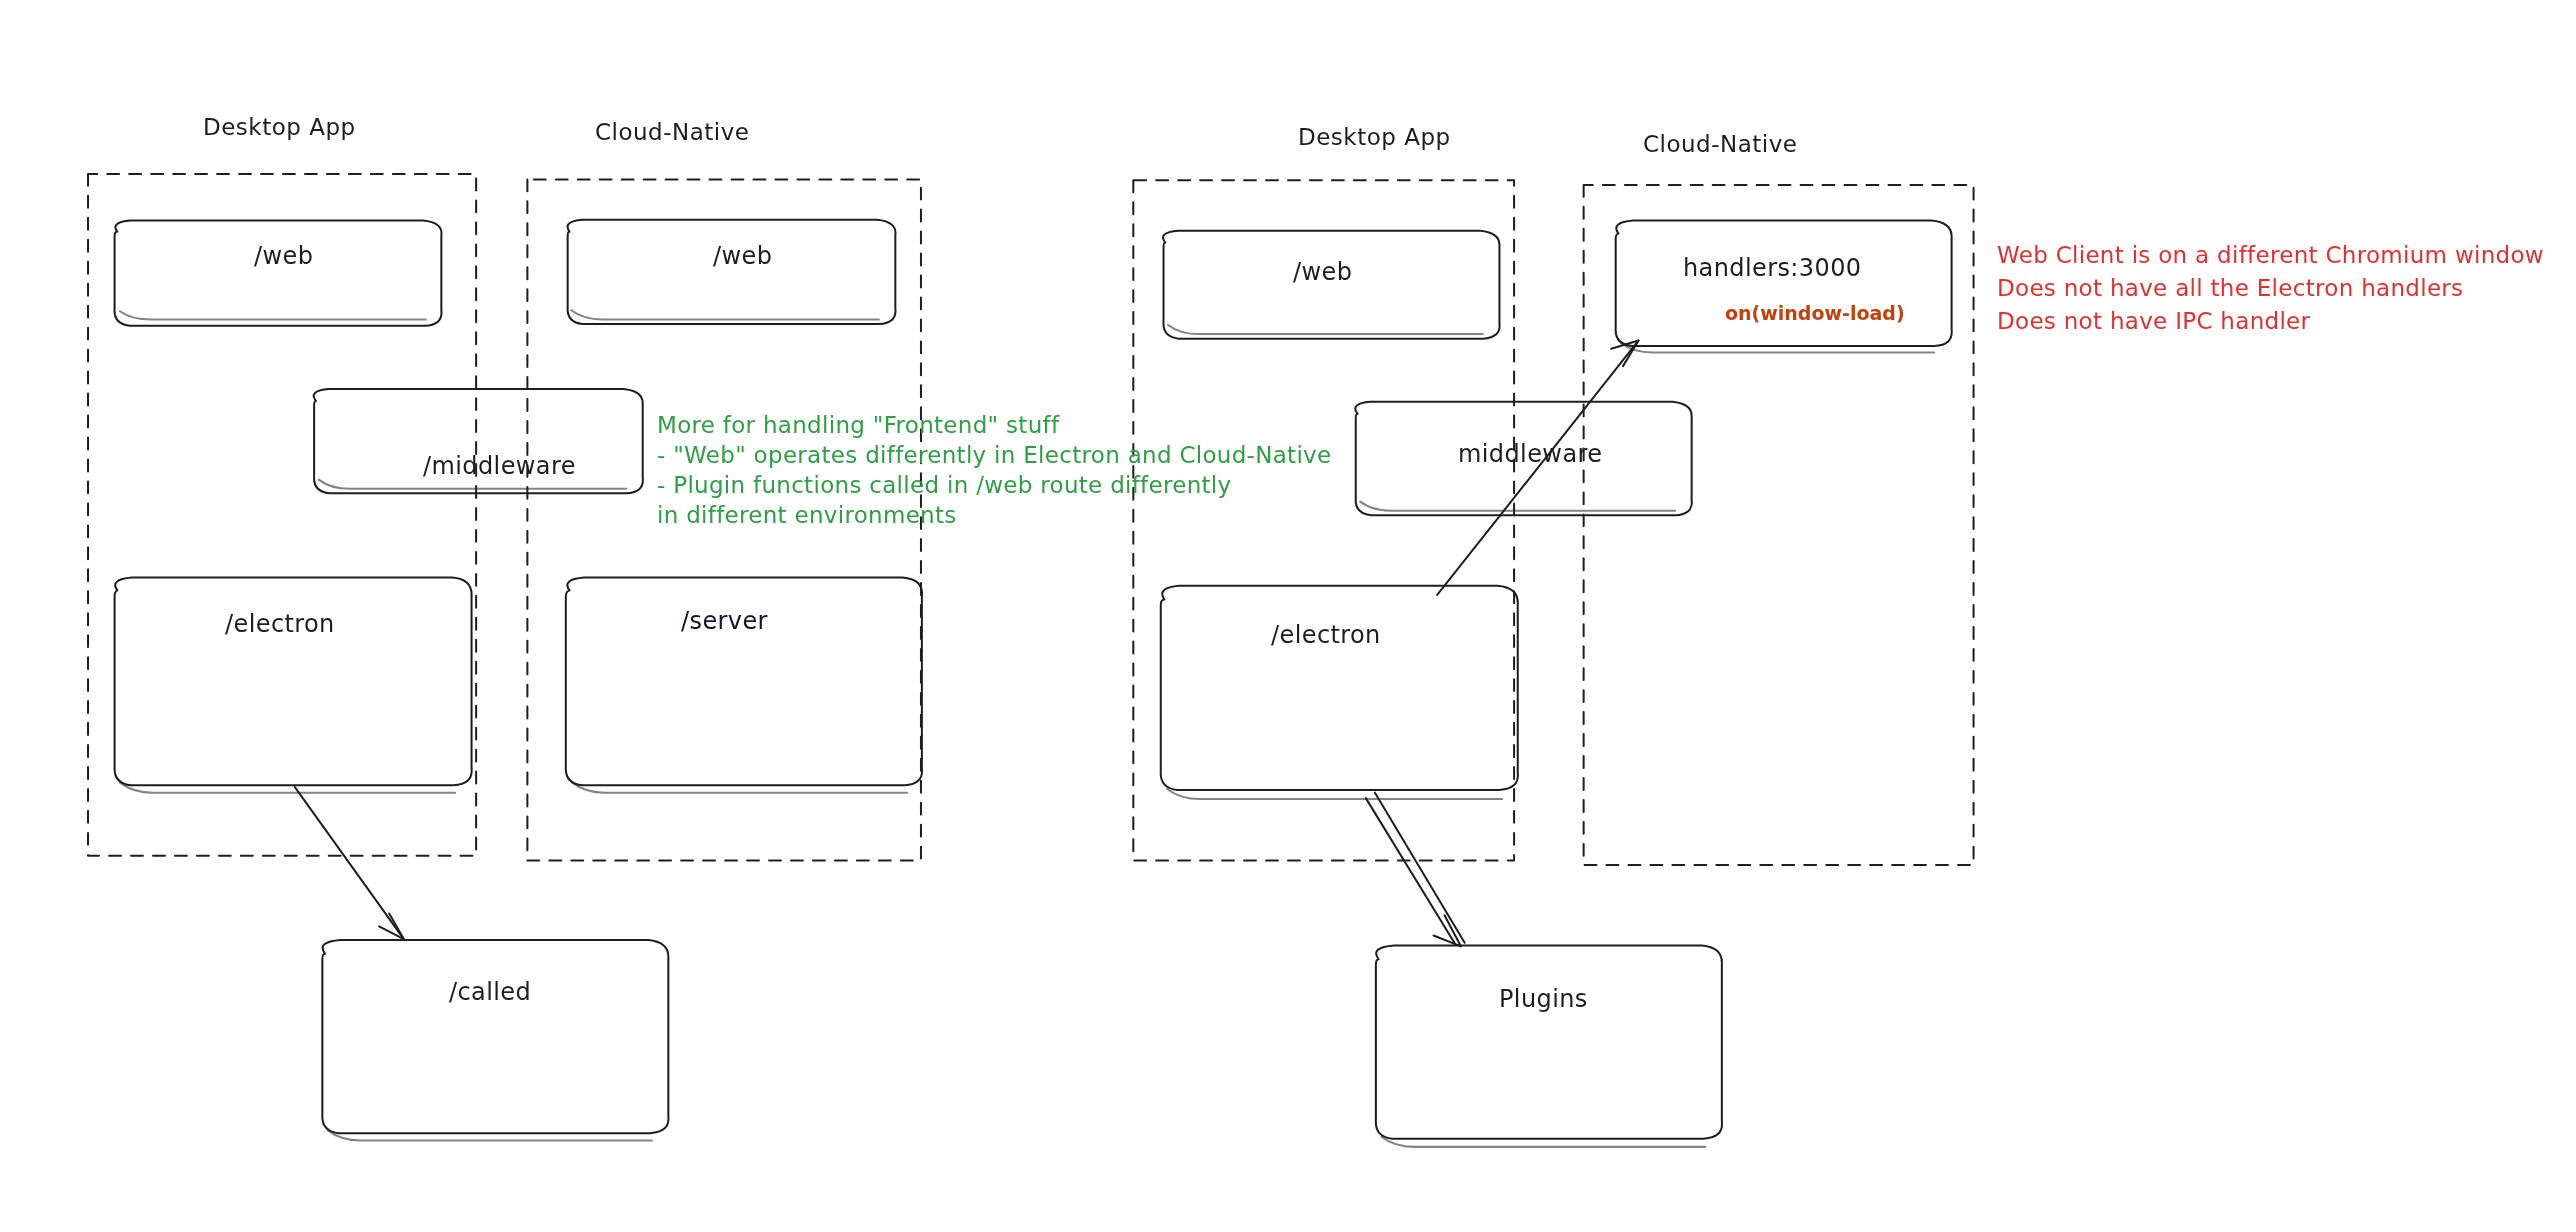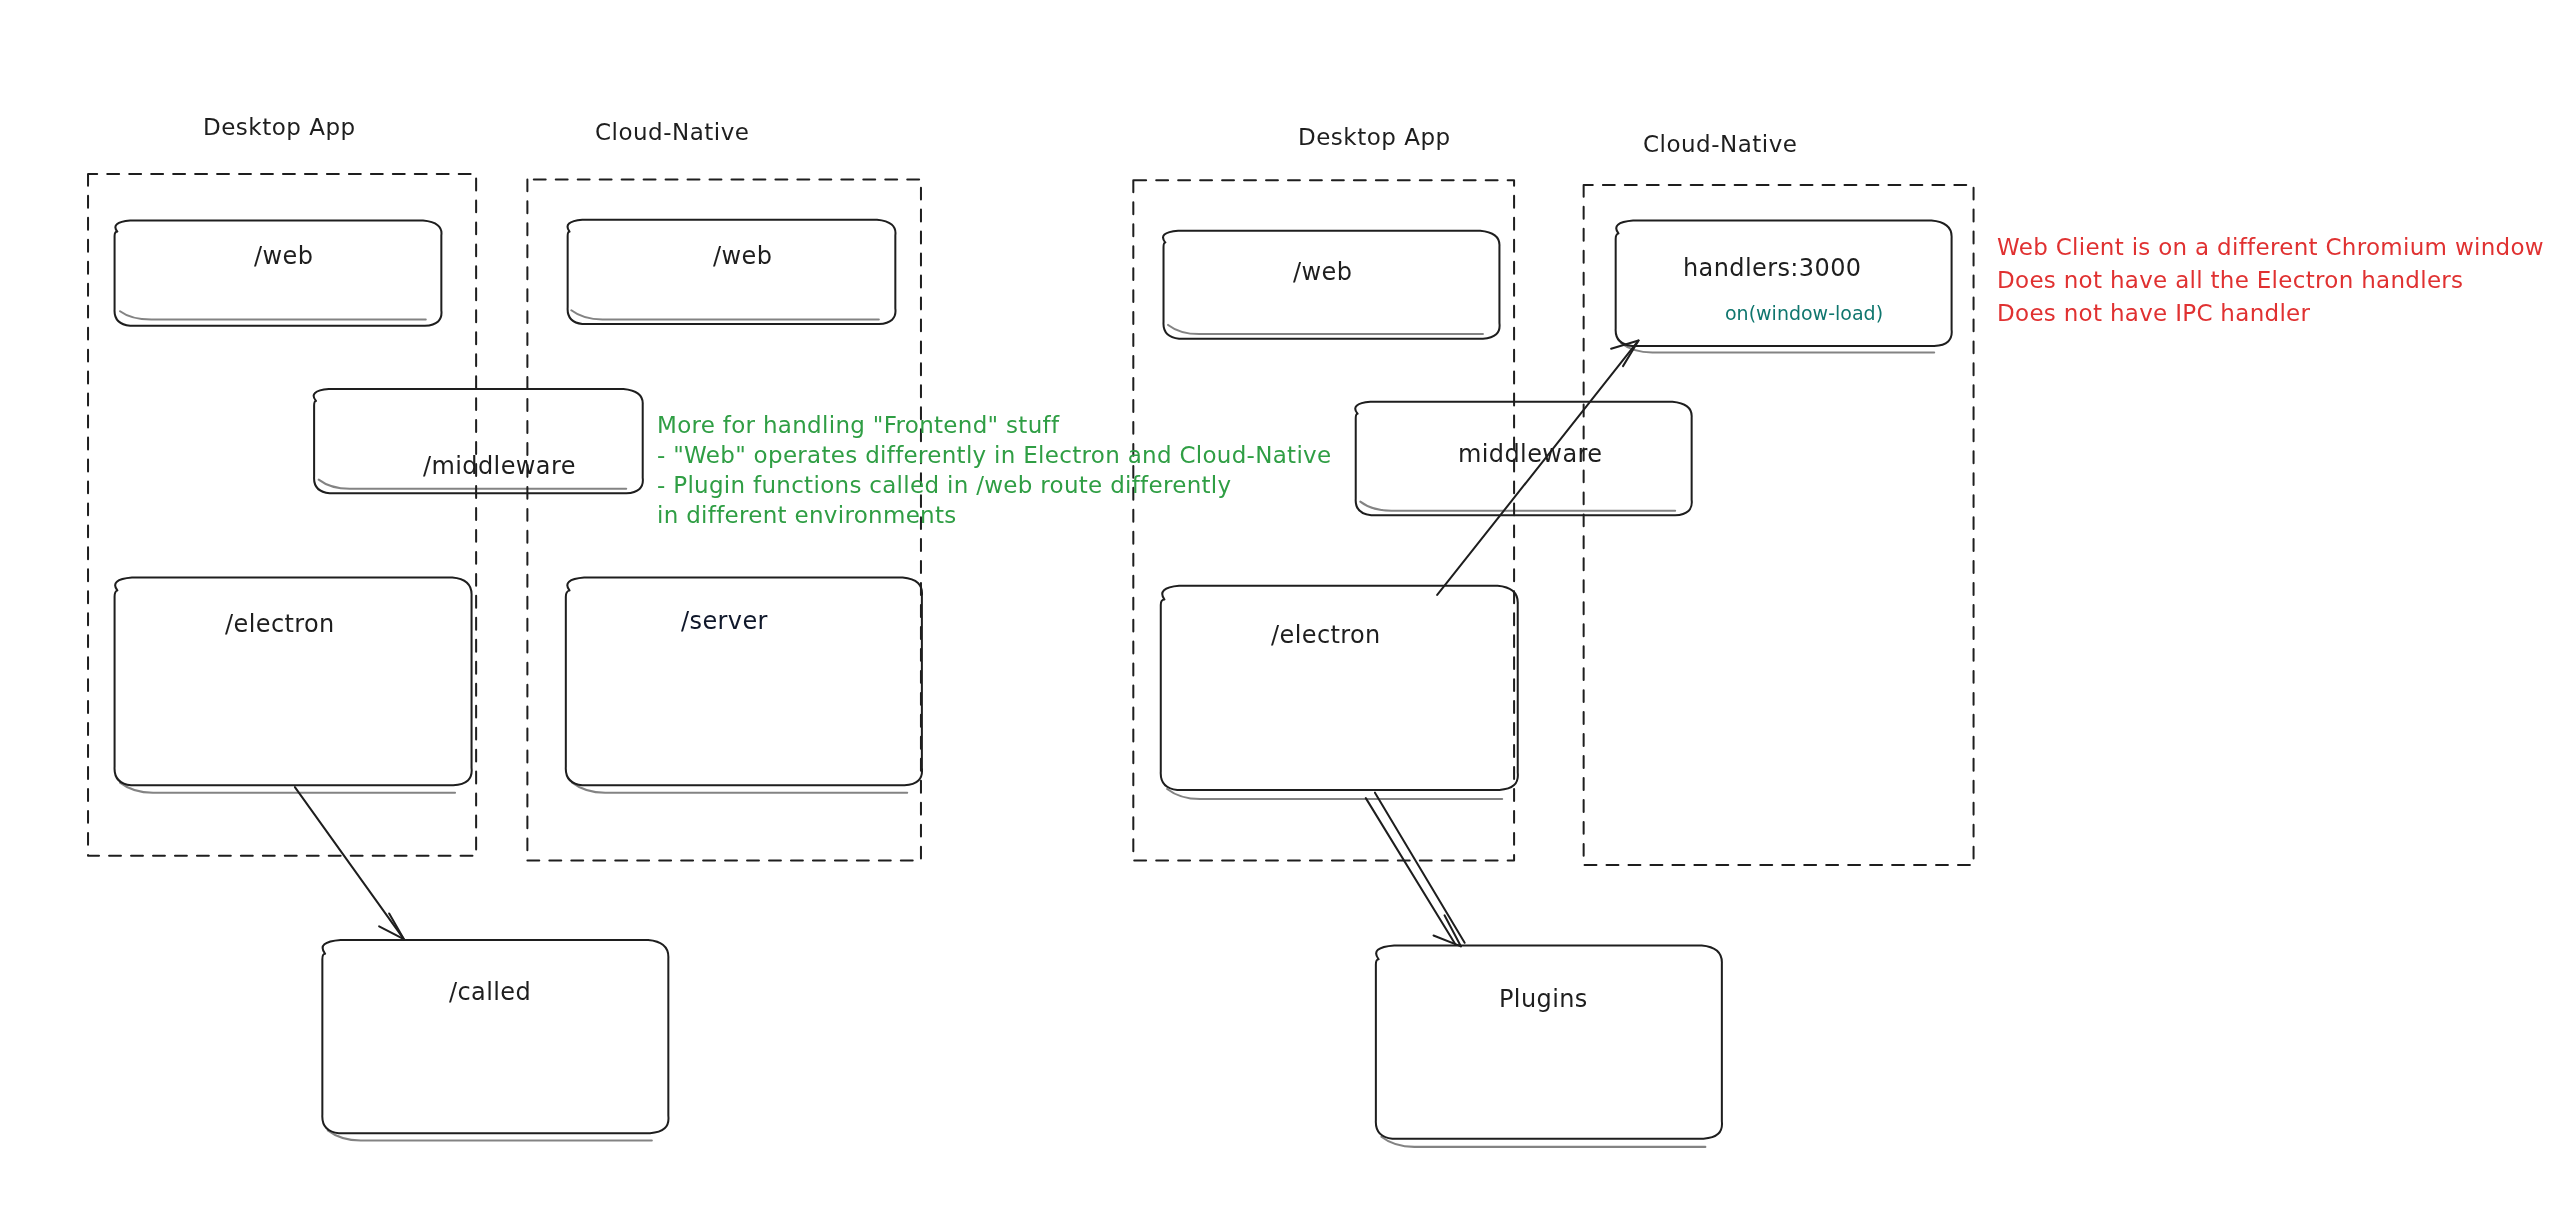--- a/index.html
+++ b/index.html
@@ -130,23 +130,23 @@
   <div class="label note-green multi-line" style="left:657px; top:410px;">More for handling "Frontend" stuff
 - "Web" operates differently in Electron and Cloud-Native
 - Plugin functions called in /web route differently
 in different environments</div>
 
   <div class="label group-title" style="left:1298px; top:124px;">Desktop App</div>
   <div class="label group-title" style="left:1643px; top:131px;">Cloud-Native</div>
 
   <div class="label box-title" style="left:1293px; top:258px;">/web</div>
   <div class="label box-title" style="left:1683px; top:254px;">handlers:3000</div>
-  <div class="label" style="left:1725px; top:302px; font-size:19px; color:#0f766e;">on(window-load)</div>
+  <div class="label" style="left:1725px; top:302px; font-size:19px; color:#c2410c;font-weight:bold;">on(window-load)</div>
   <div class="label box-title" style="left:1458px; top:440px;">middleware</div>
   <div class="label box-title" style="left:1271px; top:621px;">/electron</div>
   <div class="label box-title" style="left:1499px; top:985px;">Plugins</div>
 
-  <div class="label note-red multi-line" style="left:1997px; top:231px;">Web Client is on a different Chromium window
+  <div class="label note-red multi-line" style="left:1997px; top:239px;">Web Client is on a different Chromium window
 Does not have all the Electron handlers
 Does not have IPC handler</div>
 
 </div>
 
 
 </body></html>

